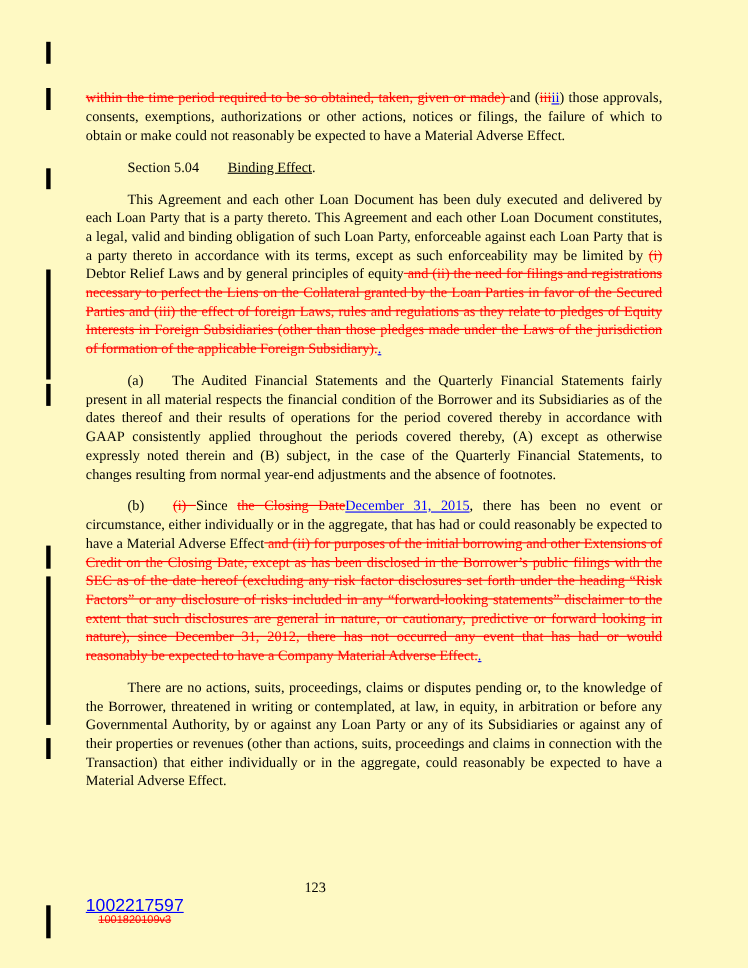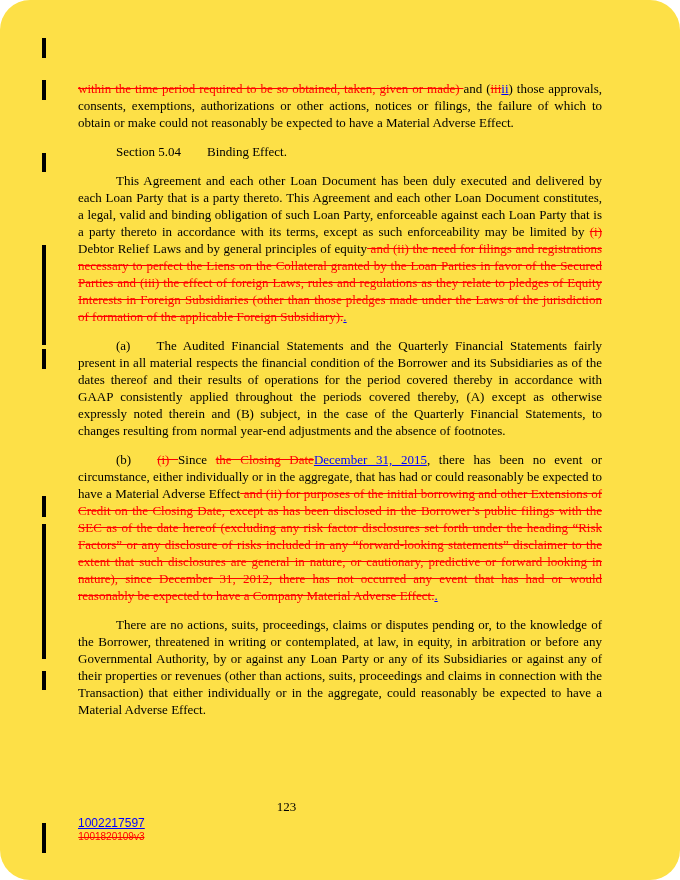--- a/index.html
+++ b/index.html
@@ -4,25 +4,24 @@
 <style>
   html, body {
     margin: 0;
     padding: 0;
     background: #ffffff;
   }
   .page {
     position: relative;
     width: 680px;
     height: 880px;
-    background: #fde047;
+    background: #fef9c3;
     overflow: hidden;
     font-family: "Liberation Serif", "DejaVu Serif", serif;
     color: #000000;
-    border-radius: 30px;
   }
   .content {
     position: absolute;
     left: 78px;
     top: 80px;
     width: 524px;
     font-size: 13px;
     line-height: 17px;
   }
   .para {
@@ -39,20 +38,21 @@
   .run-del {
     color: #ff0000;
     text-decoration: line-through;
   }
   .run-ins {
     color: #0000ff;
     text-decoration: underline;
   }
   .run-title {
     color: #000000;
+    text-decoration: underline;
   }
   .run-tab {
     display: inline-block;
     width: 26px;
   }
   .change-bar {
     position: absolute;
     left: 42px;
     width: 4px;
     background: #000000;
@@ -67,21 +67,21 @@
   }
   .footer-ids {
     position: absolute;
     left: 78px;
     top: 817px;
     line-height: 13px;
   }
   .doc-id-new {
     color: #0000ff;
     text-decoration: underline;
-    font-size: 12px;
+    font-size: 16px;
     font-family: "Liberation Sans", sans-serif;
   }
   .doc-id-old {
     color: #ff0000;
     text-decoration: line-through;
     font-size: 10px;
     font-family: "Liberation Sans", sans-serif;
     text-align: center;
   }
 </style>

